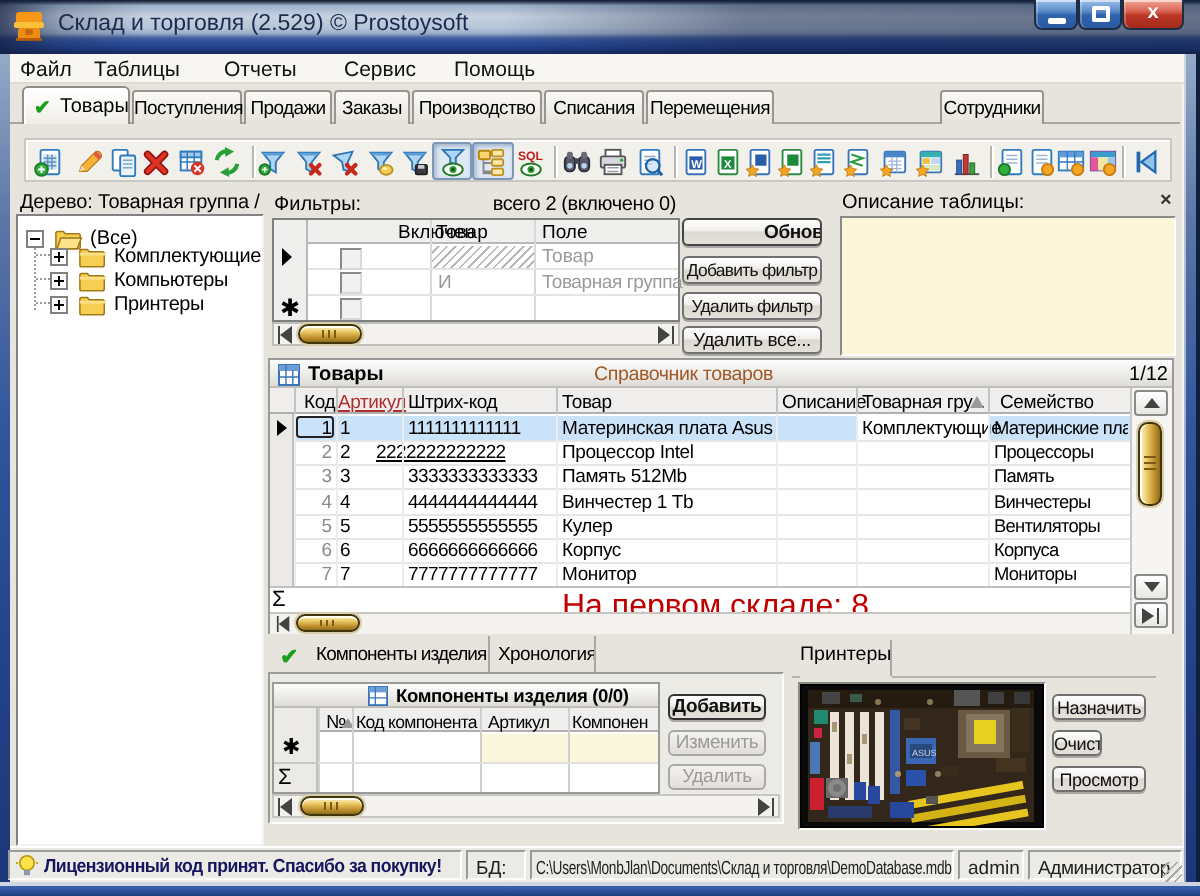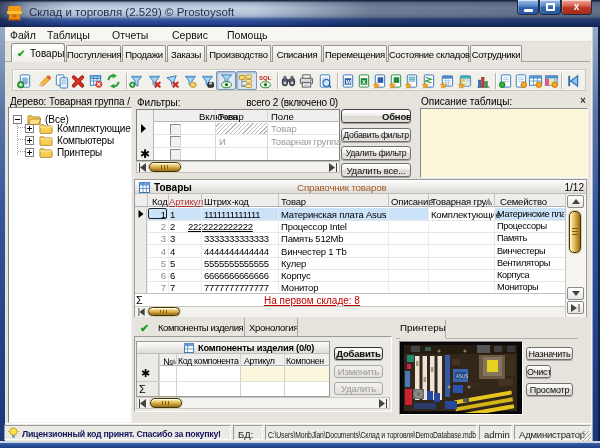--- a/index.html
+++ b/index.html
@@ -67,23 +67,20 @@
       <span style="position:absolute;left:0;top:3px;width:100%;text-align:center;font-size:9.5px;letter-spacing:-0.3px;color:#000;">Заказы</span>
     </div>
 <div class="ab" style="left:206px;top:45px;width:65px;height:17px;border:1px solid #979590;border-bottom:none;border-radius:2px 2px 0 0;background:linear-gradient(180deg,#fbfaf7,#e6e3dc);">
       <span style="position:absolute;left:0;top:3px;width:100%;text-align:center;font-size:9.5px;letter-spacing:-0.3px;color:#000;">Производство</span>
     </div>
 <div class="ab" style="left:272px;top:45px;width:50px;height:17px;border:1px solid #979590;border-bottom:none;border-radius:2px 2px 0 0;background:linear-gradient(180deg,#fbfaf7,#e6e3dc);">
       <span style="position:absolute;left:0;top:3px;width:100%;text-align:center;font-size:9.5px;letter-spacing:-0.3px;color:#000;">Списания</span>
     </div>
 <div class="ab" style="left:323px;top:45px;width:64px;height:17px;border:1px solid #979590;border-bottom:none;border-radius:2px 2px 0 0;background:linear-gradient(180deg,#fbfaf7,#e6e3dc);">
       <span style="position:absolute;left:0;top:3px;width:100%;text-align:center;font-size:9.5px;letter-spacing:-0.3px;color:#000;">Перемещения</span>
-    </div>
-<div class="ab" style="left:388px;top:45px;width:81px;height:17px;border:1px solid #979590;border-bottom:none;border-radius:2px 2px 0 0;background:linear-gradient(180deg,#fbfaf7,#e6e3dc);">
-      <span style="position:absolute;left:0;top:3px;width:100%;text-align:center;font-size:9.5px;letter-spacing:-0.3px;color:#000;">Состояние складов</span>
     </div>
 <div class="ab" style="left:470px;top:45px;width:52px;height:17px;border:1px solid #979590;border-bottom:none;border-radius:2px 2px 0 0;background:linear-gradient(180deg,#fbfaf7,#e6e3dc);">
       <span style="position:absolute;left:0;top:3px;width:100%;text-align:center;font-size:9.5px;letter-spacing:-0.3px;color:#000;">Сотрудники</span>
     </div>
 <div class="ab" style="left:12px;top:69px;width:574px;height:22px;background:#f2f0ea;border:1px solid #c9c7c1;box-shadow:inset 1px 1px 0 #fff;"></div>
 <div class="ab" style="left:216px;top:71px;width:20px;height:19px;border:1px solid #7e97b6;background:#dfe9f5;border-radius:2px;box-shadow:inset 1px 1px 2px rgba(60,90,130,.4);"></div>
 <div class="ab" style="left:236px;top:71px;width:21px;height:19px;border:1px solid #7e97b6;background:#dfe9f5;border-radius:2px;box-shadow:inset 1px 1px 2px rgba(60,90,130,.4);"></div>
 <svg class="ab" style="left:17px;top:73px" width="15" height="16" viewBox="0 0 16 16">
       <rect x="3.5" y="1.5" width="10" height="13" rx="1" fill="#fff" stroke="#2e7bc0"></rect>
       <rect x="5" y="4" width="7" height="8" fill="#cfe0ef"></rect>
@@ -431,21 +428,21 @@
 <div class="ab" style="left:201px;top:207px;width:1px;height:86px;background:#ececec;"></div>
 <div class="ab" style="left:278px;top:207px;width:1px;height:86px;background:#ececec;"></div>
 <div class="ab" style="left:388px;top:207px;width:1px;height:86px;background:#ececec;"></div>
 <div class="ab" style="left:428px;top:207px;width:1px;height:86px;background:#ececec;"></div>
 <div class="ab" style="left:494px;top:207px;width:1px;height:86px;background:#ececec;"></div>
 <svg class="ab" style="left:138px;top:210px" width="6" height="8" viewBox="0 0 6 8">
       <path d="M.5 0l5 4-5 4z" fill="#000"></path>
     </svg>
 <div class="ab" style="left:135px;top:293px;width:451px;height:13px;border-top:1px solid #c0c0c0;background:#fff;"></div>
 <div class="ab" style="left:136px;top:294px;font-size:11px;color:#000;">Σ</div>
-<div class="ab" style="left:264px;top:295px;font-size:10px;color:#c00000;text-decoration:underline;">На первом складе: 8</div>
+<div class="ab" style="left:281px;top:295px;font-size:16px;color:#c00000;">На первом складе: 8</div>
 <div class="ab" style="left:565px;top:194px;width:21px;height:123px;background:#f7f5f1;border-left:1px solid #c8c6c0;"></div>
 <div class="sbtn" style="left:567px;top:195px;width:17px;height:13px;">
       <svg width="15" height="11" viewBox="0 0 15 11" style="position:absolute;left:0;top:0">
         <path d="M4 8l4-5 4 5z" fill="#444"></path>
       </svg>
     </div>
 <div class="gthumbv" style="left:569px;top:211px;width:12px;height:42px;"></div>
 <div class="sbtn" style="left:567px;top:287px;width:17px;height:13px;">
       <svg width="15" height="11" viewBox="0 0 15 11" style="position:absolute;left:0;top:0">
         <path d="M4 3l4 5 4-5z" fill="#444"></path>

